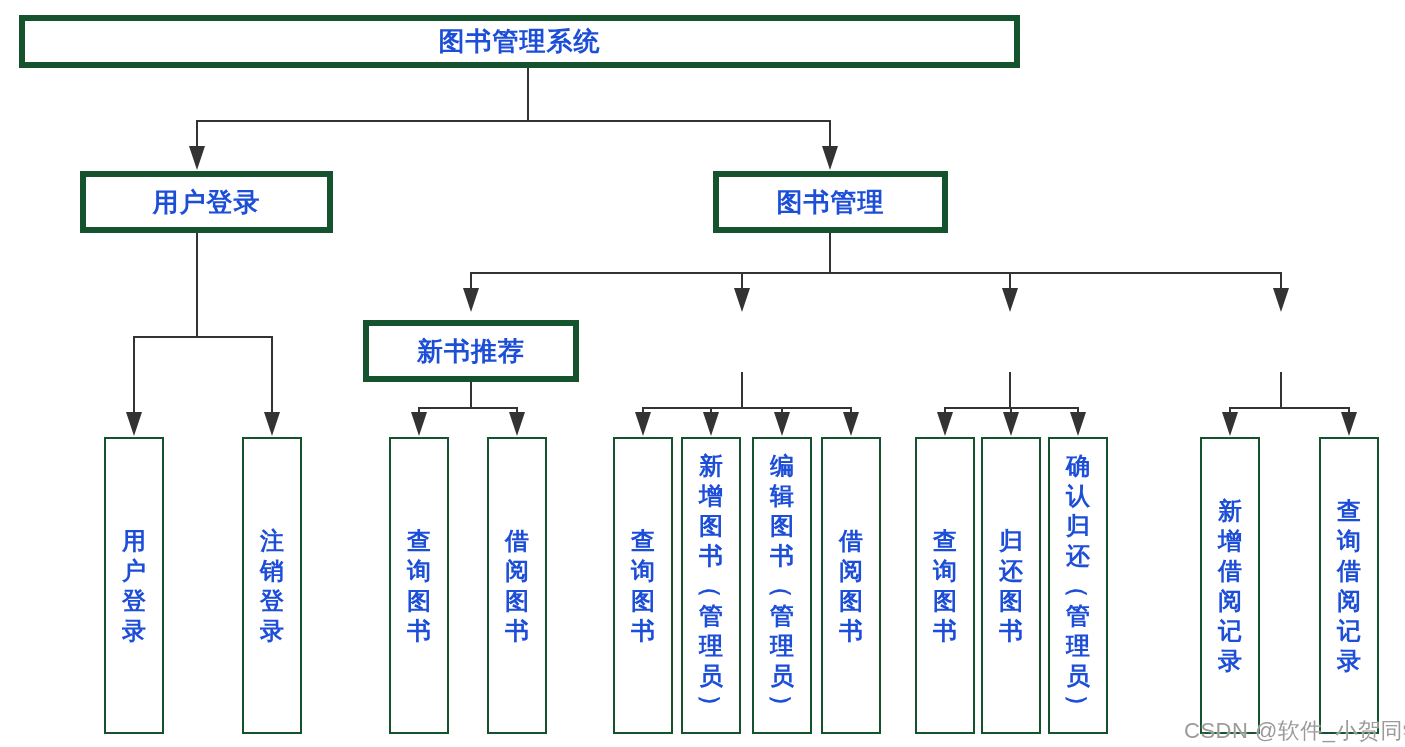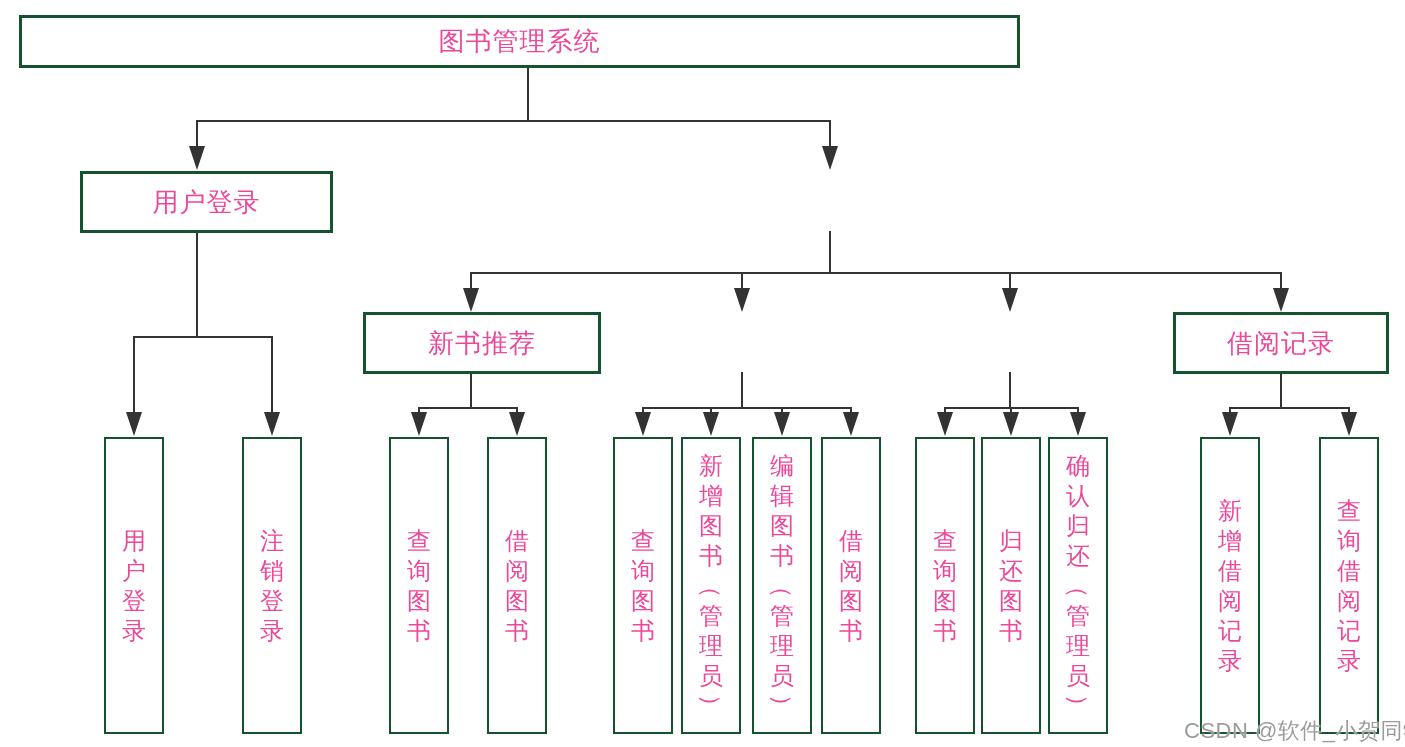--- a/index.html
+++ b/index.html
@@ -9,28 +9,28 @@
     height: 747px;
     background: #ffffff;
     overflow: hidden;
     font-family: "Liberation Sans", "DejaVu Sans", sans-serif;
     color: #2f2f2f;
   }
   .box {
     position: absolute;
     box-sizing: border-box;
     background: #ffffff;
-    border: 3px solid #14532d;
+    border: 6px solid #14532d;
     display: flex;
     align-items: center;
     justify-content: center;
     font-size: 26px;
-    font-weight: 400;
+    font-weight: 700;
     letter-spacing: 1px;
-    color: #ec4899;
+    color: #1d4ed8;
     z-index: 2;
   }
   .leaf {
     border-width: 2px;
     top: 437px;
     width: 60px;
     height: 297px;
     flex-direction: column;
     font-size: 24px;
     letter-spacing: 0;
@@ -118,23 +118,23 @@
   <div class="vl" style="left:1280px; top:372px; height:35px;"></div>
   <div class="hl" style="left:1229px; top:407px; width:121px;"></div>
   <div class="vl" style="left:1229px; top:407px; height:9px;"></div>
   <div class="vl" style="left:1348px; top:407px; height:9px;"></div>
   <div class="arr" style="left:1222px; top:412px;"></div>
   <div class="arr" style="left:1341px; top:412px;"></div>
 
   <div class="box" style="left:19px; top:15px; width:1001px; height:53px;">图书管理系统</div>
 
   <div class="box" style="left:80px; top:171px; width:253px; height:62px;">用户登录</div>
-
-  <div class="box" style="left:363px; top:312px; width:238px; height:62px;">新书推荐</div>
-  <div class="box" style="left:1173px; top:312px; width:216px; height:62px;">借阅记录</div>
+  <div class="box" style="left:713px; top:171px; width:235px; height:62px;">图书管理</div>
+
+  <div class="box" style="left:363px; top:320px; width:216px; height:62px;">新书推荐</div>
 
   <div class="box leaf" style="left:104px;">
       <span class="ch">用</span>
       <span class="ch">户</span>
       <span class="ch">登</span>
       <span class="ch">录</span>
     </div>
   <div class="box leaf" style="left:242px;">
       <span class="ch">注</span>
       <span class="ch">销</span>

